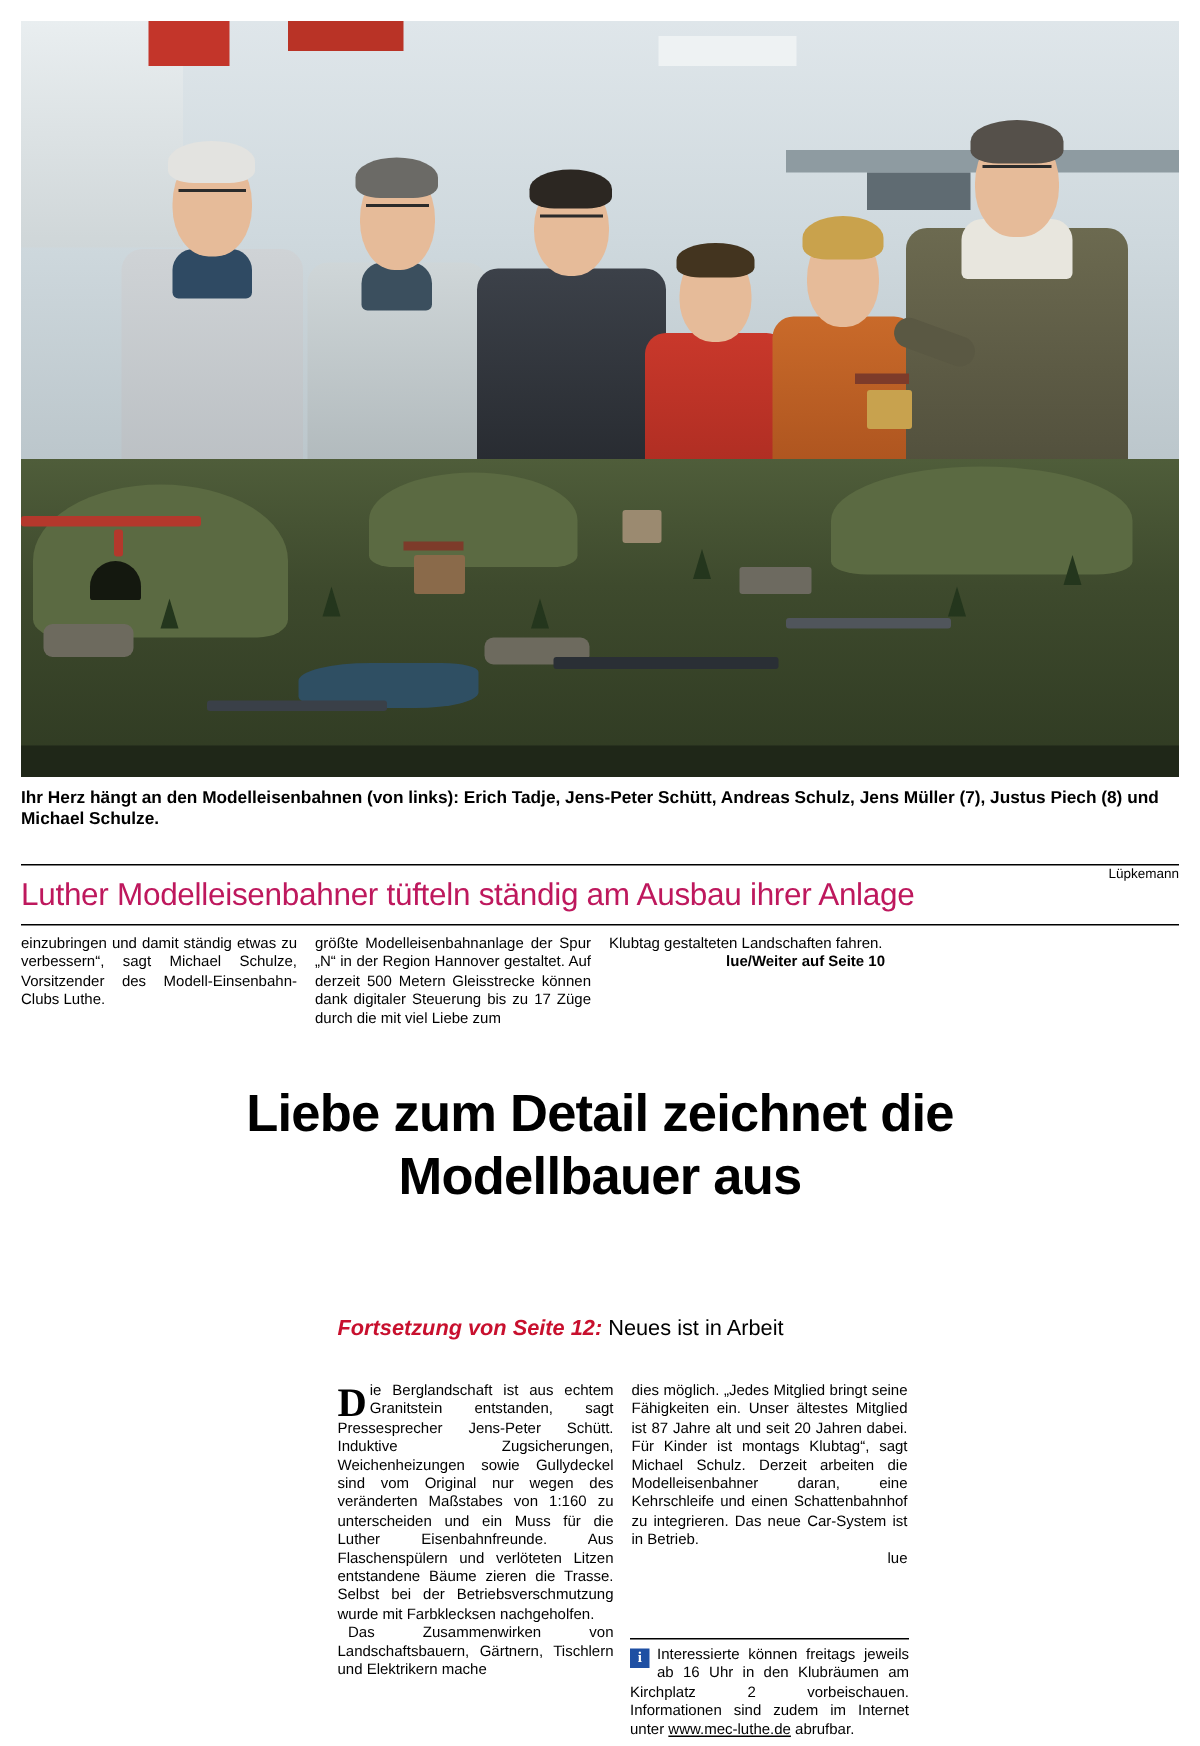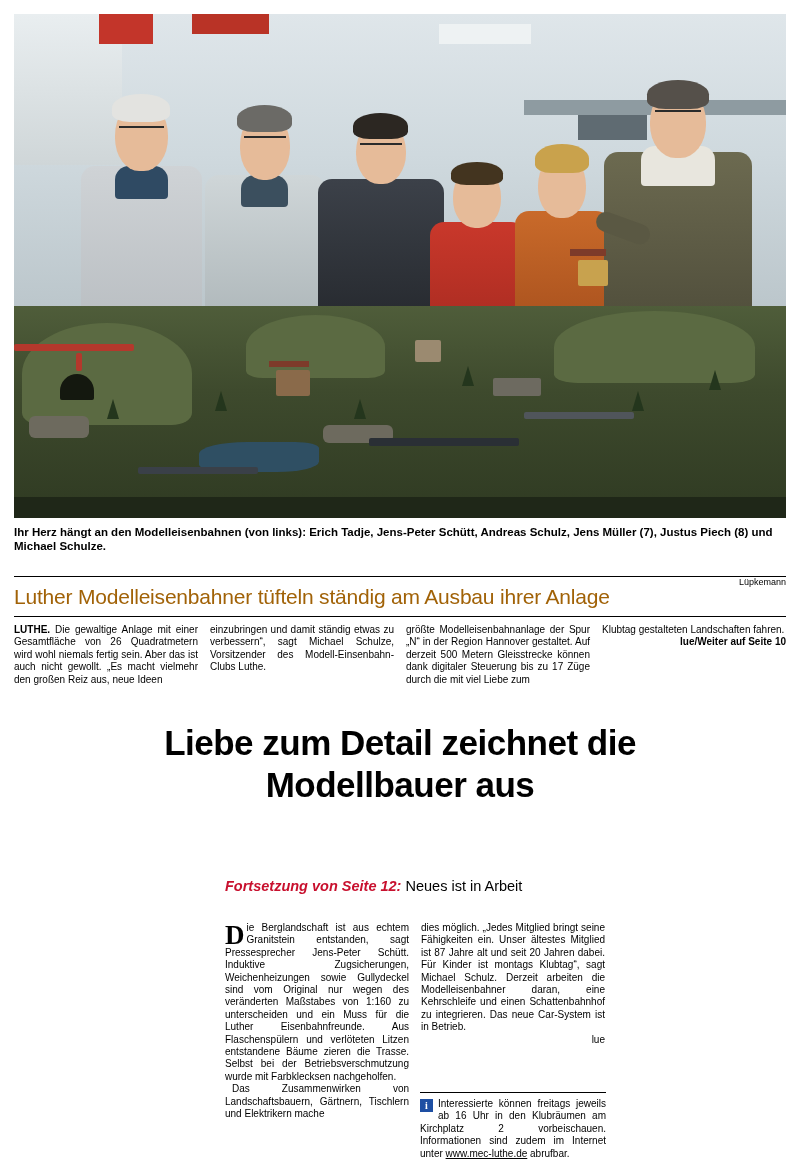--- a/index.html
+++ b/index.html
@@ -151,21 +151,21 @@
     position: absolute; left: 14px; top: 576px; width: 772px; height: 1px;
     background: #000;
   }
   .headline-1 {
     position: absolute;
     left: 14px; top: 585px; width: 772px;
     font-family: "Liberation Sans", sans-serif;
     font-size: 21px;
     font-weight: normal;
     letter-spacing: -0.2px;
-    color: #a16207;
+    color: #be185d;
   }
   .rule-2 {
     position: absolute; left: 14px; top: 616px; width: 772px; height: 1px;
     background: #000;
   }
 
   
   .cols {
     position: absolute;
     left: 14px; top: 624px; width: 772px;
@@ -360,23 +360,20 @@
   <div class="credit">Lüpkemann</div>
 
   <div class="kicker-rule"></div>
 
   <div class="headline-1">Luther Modelleisenbahner tüfteln ständig am Ausbau ihrer Anlage</div>
 
   <div class="rule-2"></div>
 
   <div class="cols">
     <div class="col">
-      <p class="first"><span class="lead-label">LUTHE.</span> <span>Die gewaltige Anlage mit einer Gesamtfläche von 26 Quadratmetern wird wohl niemals fertig sein. Aber das ist auch nicht gewollt. „Es macht vielmehr den großen Reiz aus, neue Ideen</span></p>
-    </div>
-    <div class="col">
       <p class="first">einzubringen und damit ständig etwas zu verbessern“, sagt Michael Schulze, Vorsitzender des Modell-Einsenbahn-Clubs Luthe.</p>
     </div>
     <div class="col">
       <p class="first">größte Modelleisenbahnanlage der Spur „N“ in der Region Hannover gestaltet. Auf derzeit 500 Metern Gleisstrecke können dank digitaler Steuerung bis zu 17 Züge durch die mit viel Liebe zum</p>
     </div>
     <div class="col">
       <p class="first">Klubtag gestalteten Landschaften fahren.</p>
       <p class="tail-right">lue/Weiter auf Seite 10</p>
     </div>
   </div>

